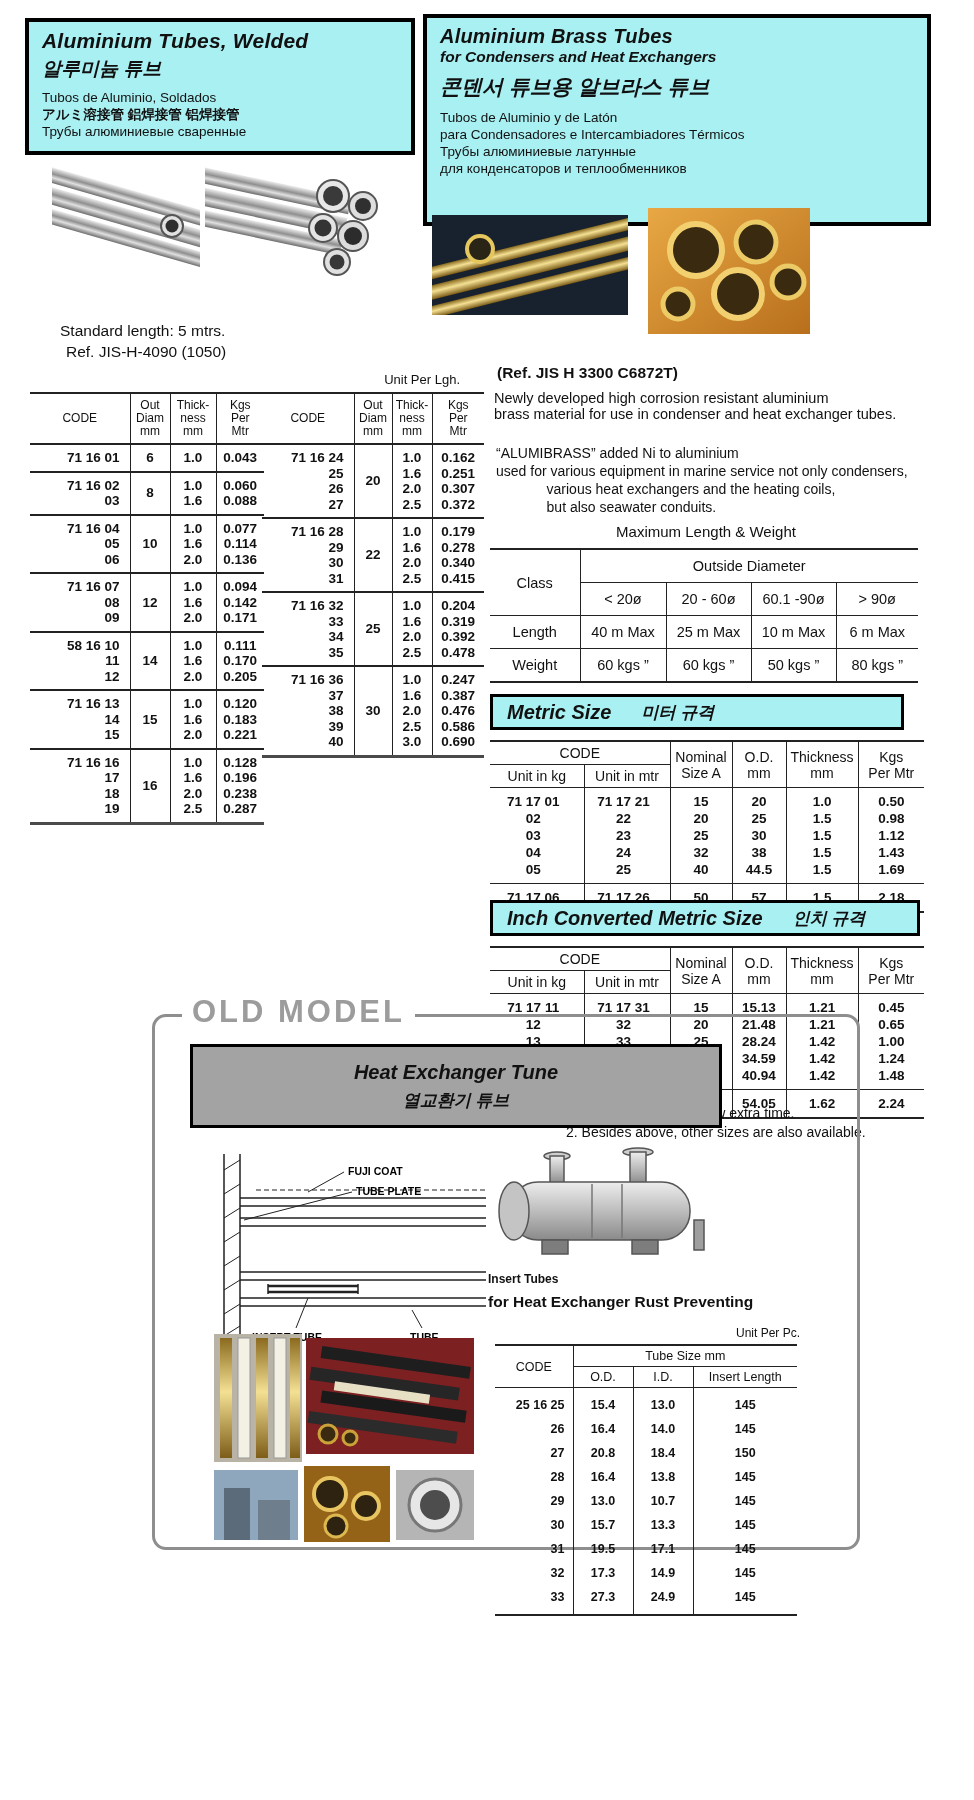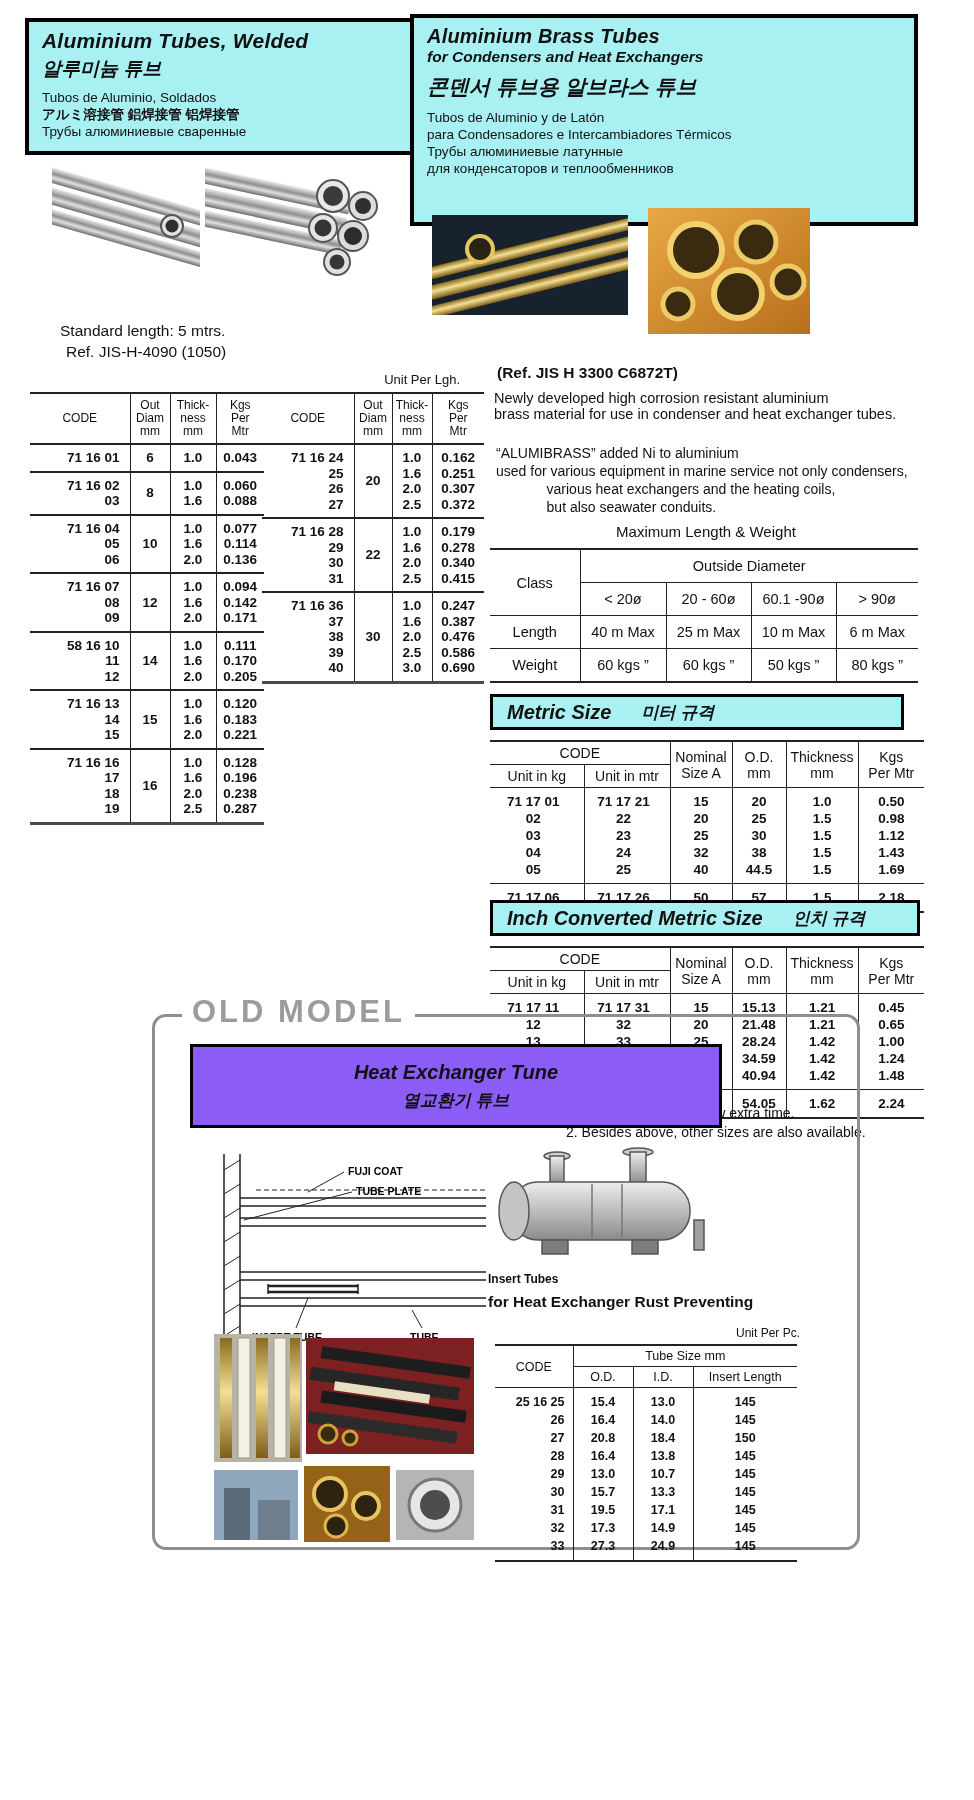--- a/index.html
+++ b/index.html
@@ -57,28 +57,28 @@
   .mt tr>*:last-child{border-right:none;}
   .mt .cr{padding-right:12px;}
 
   .remark{font-size:14px;line-height:19px;}
   .para{font-size:14.5px;line-height:16px;}
 
   
   .oldbox{border:3px solid #8e8e8e;border-radius:14px;box-sizing:border-box;}
   .watermark{font-size:31px;font-weight:bold;color:#9c9c9c;letter-spacing:3px;
              background:#fff;padding:0 10px;}
-  .hebox{background:#8b5cf6;border:3px solid #000;box-sizing:border-box;text-align:center;
+  .hebox{background:#a3a3a3;border:3px solid #000;box-sizing:border-box;text-align:center;
          display:flex;flex-direction:column;justify-content:center;gap:5px;}
   .hebox .t1{font-style:italic;font-weight:bold;font-size:20px;}
   .hebox .t2{font-style:italic;font-weight:bold;font-size:17px;}
 
   .it{border-collapse:collapse;font-size:12.5px;border-top:2px solid #222;border-bottom:2px solid #222;}
   .it th{font-weight:normal;font-size:12.5px;padding:3px 4px;border:1.2px solid #222;}
-  .it td{font-weight:bold;padding:5px 5px;border:1.2px solid #222;line-height:18px;
+  .it td{font-weight:bold;padding:5px 5px;border:1.2px solid #222;line-height:24px;
          vertical-align:top;text-align:center;}
   .it tr:first-child>*{border-top:none;}
   .it tr:last-child>*{border-bottom:none;}
   .it tr>*:first-child{border-left:none;}
   .it tr>*:last-child{border-right:none;}
   .it .cr{text-align:right;padding-right:8px;}
 
   .dlabel{font-size:10.5px;font-weight:bold;font-family:"Liberation Sans",sans-serif;}
 </style>
 </head>
@@ -87,21 +87,21 @@
 <div class="page">
 
   <div class="abs hdrbox" style="left:25px;top:18px;width:390px;height:137px;">
     <div class="ht1">Aluminium Tubes, Welded</div>
     <div class="ht2">알루미늄 튜브</div>
     <div class="hs">Tubos de Aluminio, Soldados</div>
     <div class="hsb">アルミ溶接管  鋁焊接管  铝焊接管</div>
     <div class="hs">Трубы алюминиевые сваренные</div>
   </div>
 
-  <div class="abs hdrbox" style="left:410px;top:14px;width:508px;height:212px;">
+  <div class="abs hdrbox" style="left:423px;top:14px;width:508px;height:212px;">
     <div class="ht1" style="font-size:20px;">Aluminium Brass Tubes</div>
     <div class="b i" style="font-size:15.5px;">for Condensers and Heat Exchangers</div>
     <div class="ht2" style="font-size:21px;margin:7px 0 8px 0;">콘덴서 튜브용 알브라스 튜브</div>
     <div class="hs">Tubos de Aluminio y de Latón</div>
     <div class="hs">para Condensadores e Intercambiadores Térmicos</div>
     <div class="hs">Трубы алюминиевые латунные</div>
     <div class="hs">для конденсаторов и теплообменников</div>
   </div>
 
   <svg class="abs" style="left:52px;top:162px;" width="148" height="126" viewBox="0 0 148 126">
@@ -327,20 +327,35 @@
 31</td>
           <td class="mid">22</td>
           <td class="num pre">1.0
 1.6
 2.0
 2.5</td>
           <td class="num pre">0.179
 0.278
 0.340
 0.415</td>
+        </tr>
+      <tr>
+          <td class="code pre">71 16 32
+33
+34
+35</td>
+          <td class="mid">25</td>
+          <td class="num pre">1.0
+1.6
+2.0
+2.5</td>
+          <td class="num pre">0.204
+0.319
+0.392
+0.478</td>
         </tr>
       <tr>
           <td class="code pre">71 16 36
 37
 38
 39
 40</td>
           <td class="mid">30</td>
           <td class="num pre">1.0
 1.6

